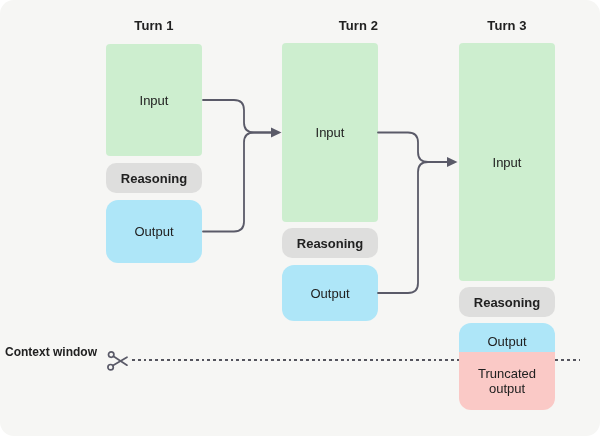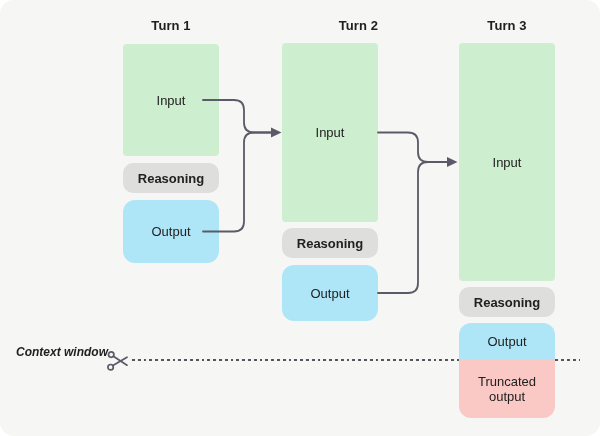--- a/index.html
+++ b/index.html
@@ -38,35 +38,35 @@
     line-height: 15px;
     z-index: 1;
   }
   .box-input      { background: var(--input-fill, #CDEECF); border-radius: 4px; }
   .box-reasoning  { background: var(--reasoning-fill, #DEDEDD); border-radius: 10px; font-weight: bold; }
   .box-output     { background: var(--output-fill, #AEE6F8); border-radius: 12px; }
   .box-output.flat-bottom { border-radius: 12px 12px 0 0; }
   .box-truncated  { background: var(--truncated-fill, #FAC9C6); border-radius: 0 0 12px 12px; }
 
   
-  .c1 { left: 123px; }
+  .c1 { left: 106px; }
   .c1.box-input     { top: 44px;  height: 112px; }
   .c1.box-reasoning { top: 163px; height: 30px; }
   .c1.box-output    { top: 200px; height: 63px; }
   
   .c2 { left: 282px; text-align: right; }
   .c2.box-input     { top: 43px;  height: 179px; }
   .c2.box-reasoning { top: 228px; height: 30px; }
   .c2.box-output    { top: 265px; height: 56px; }
   
   .c3 { left: 459px; }
   .c3.box-input     { top: 43px;  height: 238px; }
   .c3.box-reasoning { top: 287px; height: 30px; }
   .c3.box-output    { top: 323px; height: 37px; }
-  .c3.box-truncated { top: 360px; height: 58px; padding: 0 14px; box-sizing: border-box; }
+  .c3.box-truncated { top: 352px; height: 58px; padding: 0 14px; box-sizing: border-box; }
 
   .dash-line {
     position: absolute;
     left: 132px;
     top: 359px;
     width: 448px;
     height: 2px;
     background: repeating-linear-gradient(90deg,
       var(--dash, #55555E) 0 2.8px,
       transparent 2.8px 5.8px);
@@ -96,25 +96,25 @@
     z-index: 2;
   }
   .scissors .s-stroke {
     fill: none;
     stroke: var(--connector, #5A5A68);
     stroke-width: 1.7;
     stroke-linecap: round;
   }
   .context-label {
     position: absolute;
-    left: 16px;
+    left: 0;
     top: 345px;
     width: 97px;
+    text-align: right;
     z-index: 2;
-    font-style: italic;
   }
   .context-label .ctx-title {
     font-size: 12px;
     font-weight: 700;
     line-height: 15px;
   }
   .context-label .ctx-sub {
     font-size: 12px;
     font-weight: 400;
     line-height: 15px;

